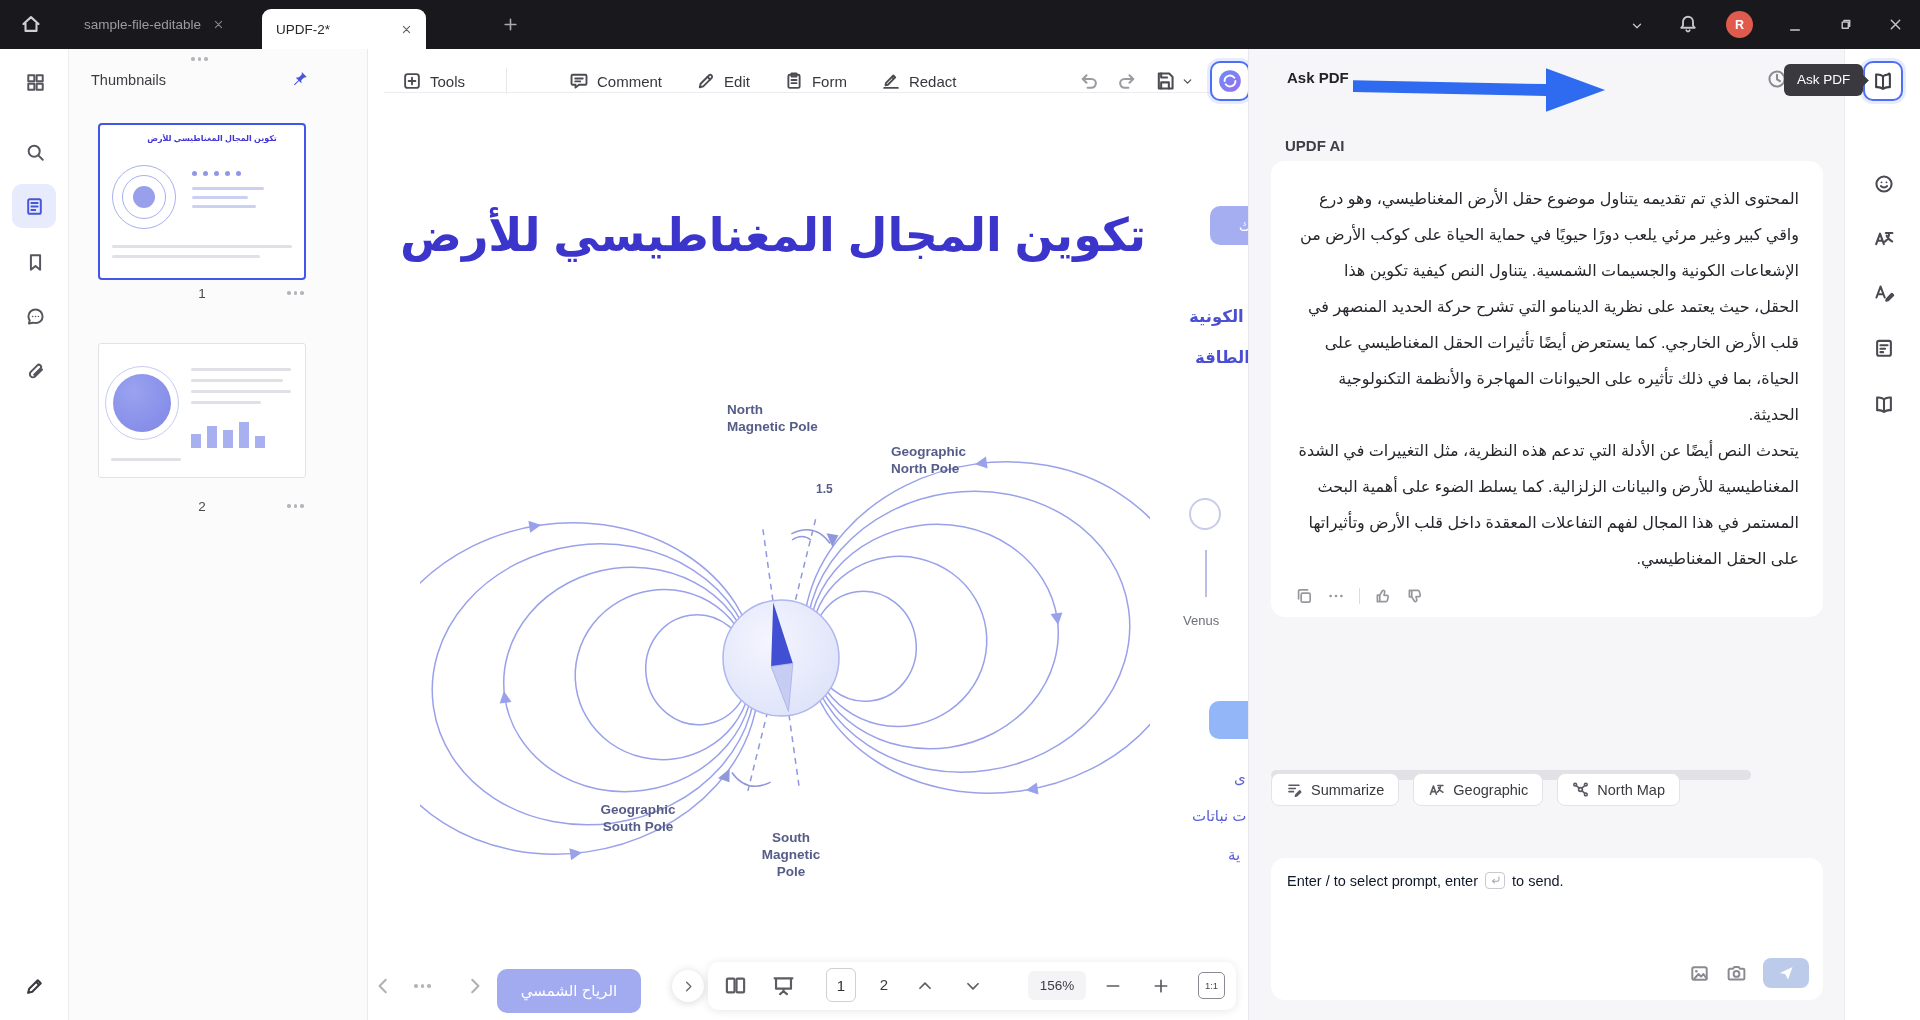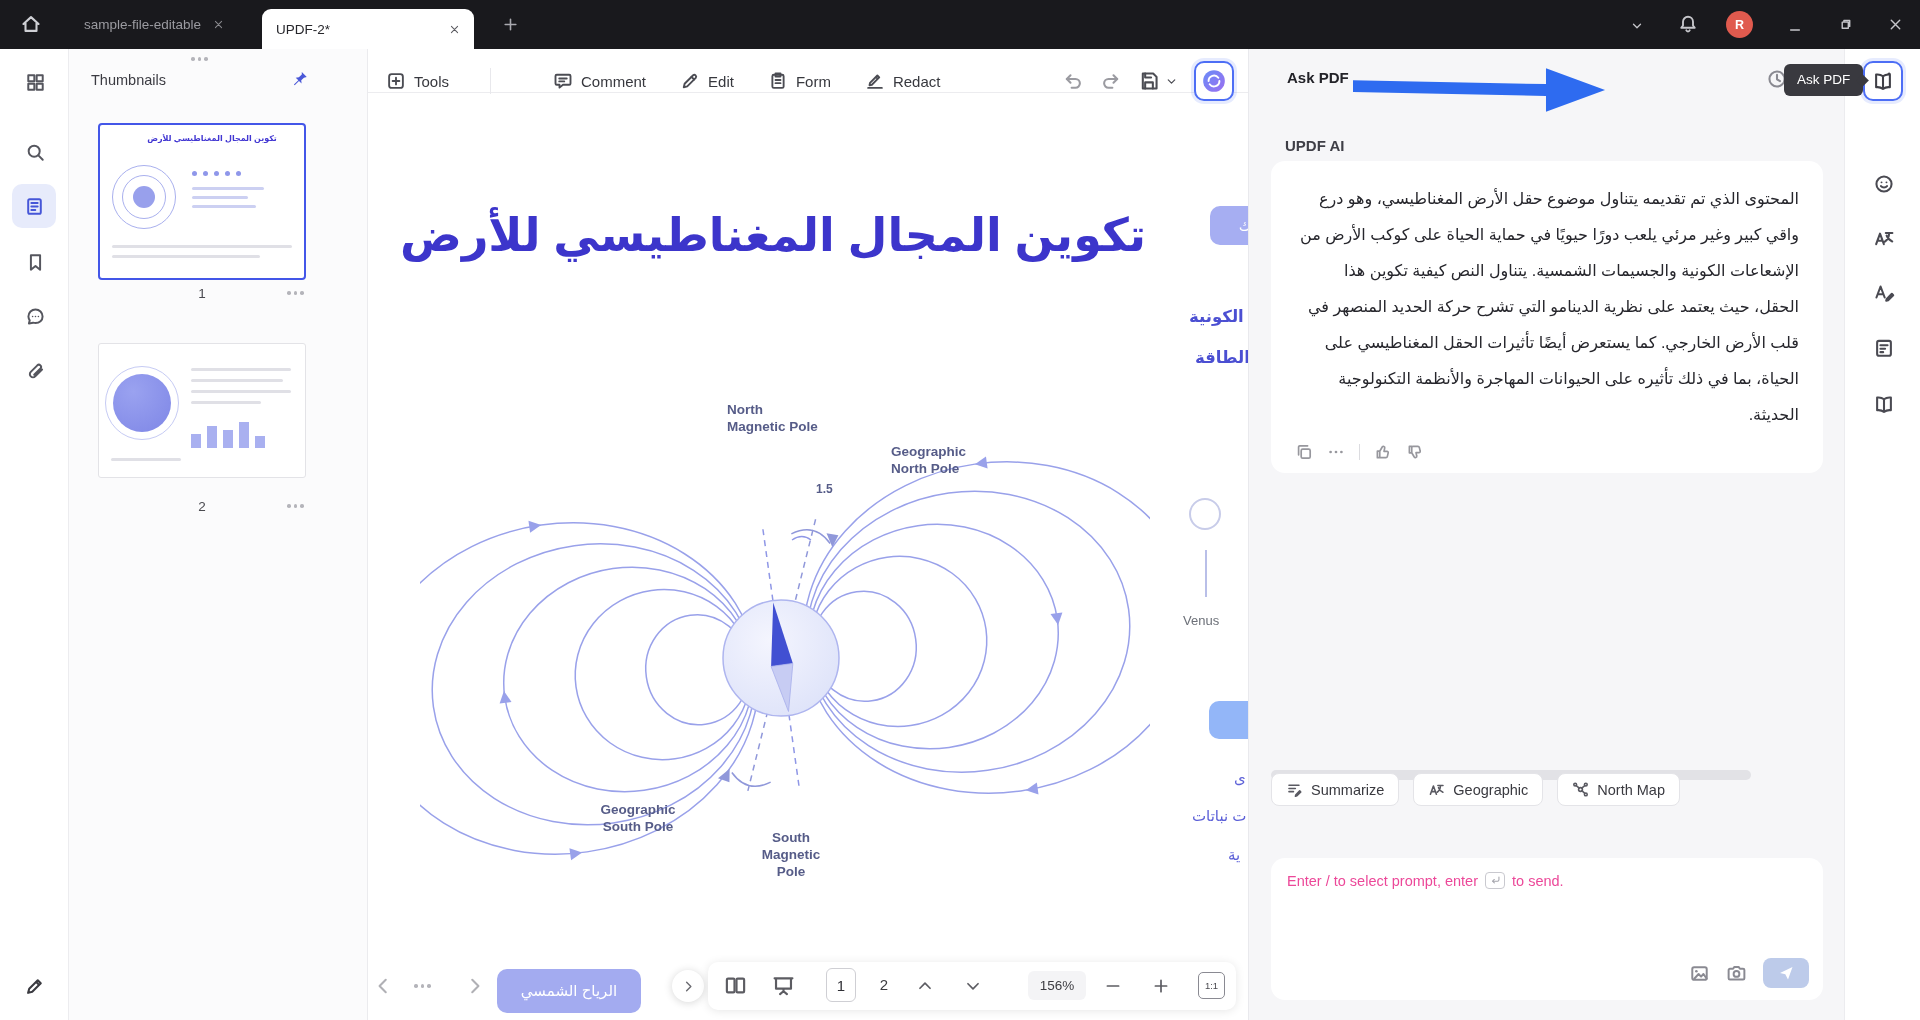--- a/index.html
+++ b/index.html
@@ -56,21 +56,21 @@
   
   .ai-panel{background:#f6f6f8;border-left:1px solid #e9e9ed}
   .ai-card{background:#fff;border-radius:14px;padding:20px 24px 12px;direction:rtl}
   .ai-card p{font-size:16px;line-height:36px;color:#26262c;text-align:right}
   .msg-actions{direction:ltr;display:flex;align-items:center;gap:14px;color:#97979d;margin-top:10px}
   .msg-actions .sep{width:1px;height:16px;background:#dcdce0}
   .qbtn{display:flex;align-items:center;gap:8px;background:#fff;border:1px solid #e4e4e8;border-radius:8px;
     padding:7px 14px;font-size:14.5px;color:#3a3a40;cursor:pointer}
   .qbtn svg{color:#5a5a62}
   .input-card{background:#fff;border-radius:14px}
-  .ph{display:flex;align-items:center;gap:7px;color:#ec4899;font-size:14.5px;padding:14px 16px}
+  .ph{display:flex;align-items:center;gap:7px;color:#0f172a;font-size:14.5px;padding:14px 16px}
   .key{width:20px;height:17px;border:1px solid #c9c9cf;border-radius:4px;display:flex;align-items:center;justify-content:center;color:#a2a2aa}
   .sendbtn{width:46px;height:30px;background:#bdcbea;border-radius:8px;display:flex;align-items:center;justify-content:center}
   .sliver{background:#e2e2e6;border-radius:5px}
   .tooltip{background:#39393f;color:#fff;font-size:13.5px;border-radius:6px;height:32px;line-height:32px;padding:0 13px;white-space:nowrap}
   .tooltip:after{content:"";position:absolute;right:-4px;top:12px;width:9px;height:9px;background:#39393f;transform:rotate(45deg)}
 </style>
 </head>
 <body>
 
 <div id="app">
@@ -82,21 +82,21 @@
         </svg>
     </div>
     <div class="abs tab tab-inactive" style="left:84px;top:0;height:49px">
       <span>sample-file-editable</span>
       <span style="color:#8a8a8e">
           <svg class="s" width="11" height="11" viewBox="0 0 16 16">
             <path d="M3.5 3.5l9 9M12.5 3.5l-9 9"></path>
           </svg>
         </span>
     </div>
-    <div class="abs tab tab-active" style="left:262px;top:9px;height:40px;width:212px">
+    <div class="abs tab tab-active" style="left:262px;top:9px;height:40px;width:164px">
       <span>UPDF-2*</span>
       <span style="color:#5a5a60">
           <svg class="s" width="11" height="11" viewBox="0 0 16 16">
             <path d="M3.5 3.5l9 9M12.5 3.5l-9 9"></path>
           </svg>
         </span>
     </div>
     <div class="abs" style="left:502px;top:16px;color:#a9a9af">
       <svg class="s" width="17" height="17" viewBox="0 0 16 16">
           <path d="M8 3v10M3 8h10"></path>
@@ -232,21 +232,21 @@
     <div class="abs tnum" style="left:29px;top:450px;width:208px">2</div>
     <div class="abs hdots" style="left:218px;top:455px">
         <i></i>
         <i></i>
         <i></i>
       </div>
   </div>
 
   <div class="abs" style="left:368px;top:49px;width:880px;height:971px">
 
-    <div class="abs toolbar" style="left:0;top:0;width:880px;height:44px">
+    <div class="abs toolbar" style="left:16px;top:0;width:880px;height:44px">
       <div class="abs tbtn" style="left:18px;top:14px">
         <svg class="s" width="20" height="20" viewBox="0 0 16 16">
             <rect x="2.5" y="2.5" width="11" height="11" rx="2"></rect>
             <path d="M8 5.3v5.4M5.3 8h5.4"></path>
           </svg>
         <span>Tools</span>
       </div>
       <div class="abs tdiv" style="left:122px;top:19px"></div>
       <div class="abs" style="left:185px;top:14px;display:flex;gap:34px">
         <div class="tbtn">
@@ -460,20 +460,21 @@
   <div class="abs ai-panel" style="left:1248px;top:49px;width:596px;height:971px">
     <div class="abs" style="left:38px;top:20px;font-size:15px;font-weight:600;color:#232329">Ask PDF</div>
     <svg class="abs" style="left:104px;top:12px" width="256" height="56" viewBox="0 0 260 56">
       <polygon points="0,19 196,23 196,7 256,29 196,51 196,35 0,31" fill="#2e6bf0"></polygon>
     </svg>
 
     <div class="abs" style="left:36px;top:88px;font-size:15px;font-weight:600;color:#3f3f47">UPDF AI</div>
 
     <div class="abs ai-card" style="left:22px;top:112px;width:552px">
       <p>المحتوى الذي تم تقديمه يتناول موضوع حقل الأرض المغناطيسي، وهو درع واقي كبير وغير مرئي يلعب دورًا حيويًا في حماية الحياة على كوكب الأرض من الإشعاعات الكونية والجسيمات الشمسية. يتناول النص كيفية تكوين هذا الحقل، حيث يعتمد على نظرية الدينامو التي تشرح حركة الحديد المنصهر في قلب الأرض الخارجي. كما يستعرض أيضًا تأثيرات الحقل المغناطيسي على الحياة، بما في ذلك تأثيره على الحيوانات المهاجرة والأنظمة التكنولوجية الحديثة.</p>
+      <p>يتحدث النص أيضًا عن الأدلة التي تدعم هذه النظرية، مثل التغييرات في الشدة المغناطيسية للأرض والبيانات الزلزالية. كما يسلط الضوء على أهمية البحث المستمر في هذا المجال لفهم التفاعلات المعقدة داخل قلب الأرض وتأثيراتها على الحقل المغناطيسي.</p>
       <div class="msg-actions">
         <span>
             <svg class="s" width="18" height="18" viewBox="0 0 16 16">
               <rect x="5.5" y="5.5" width="8" height="8" rx="1.3"></rect>
               <path d="M3.2 10.5v-7a1 1 0 0 1 1-1h7"></path>
             </svg>
           </span>
         <span>
             <svg width="18" height="18" viewBox="0 0 16 16">
               <circle cx="3.2" cy="8" r="1.2" fill="currentColor"></circle>

